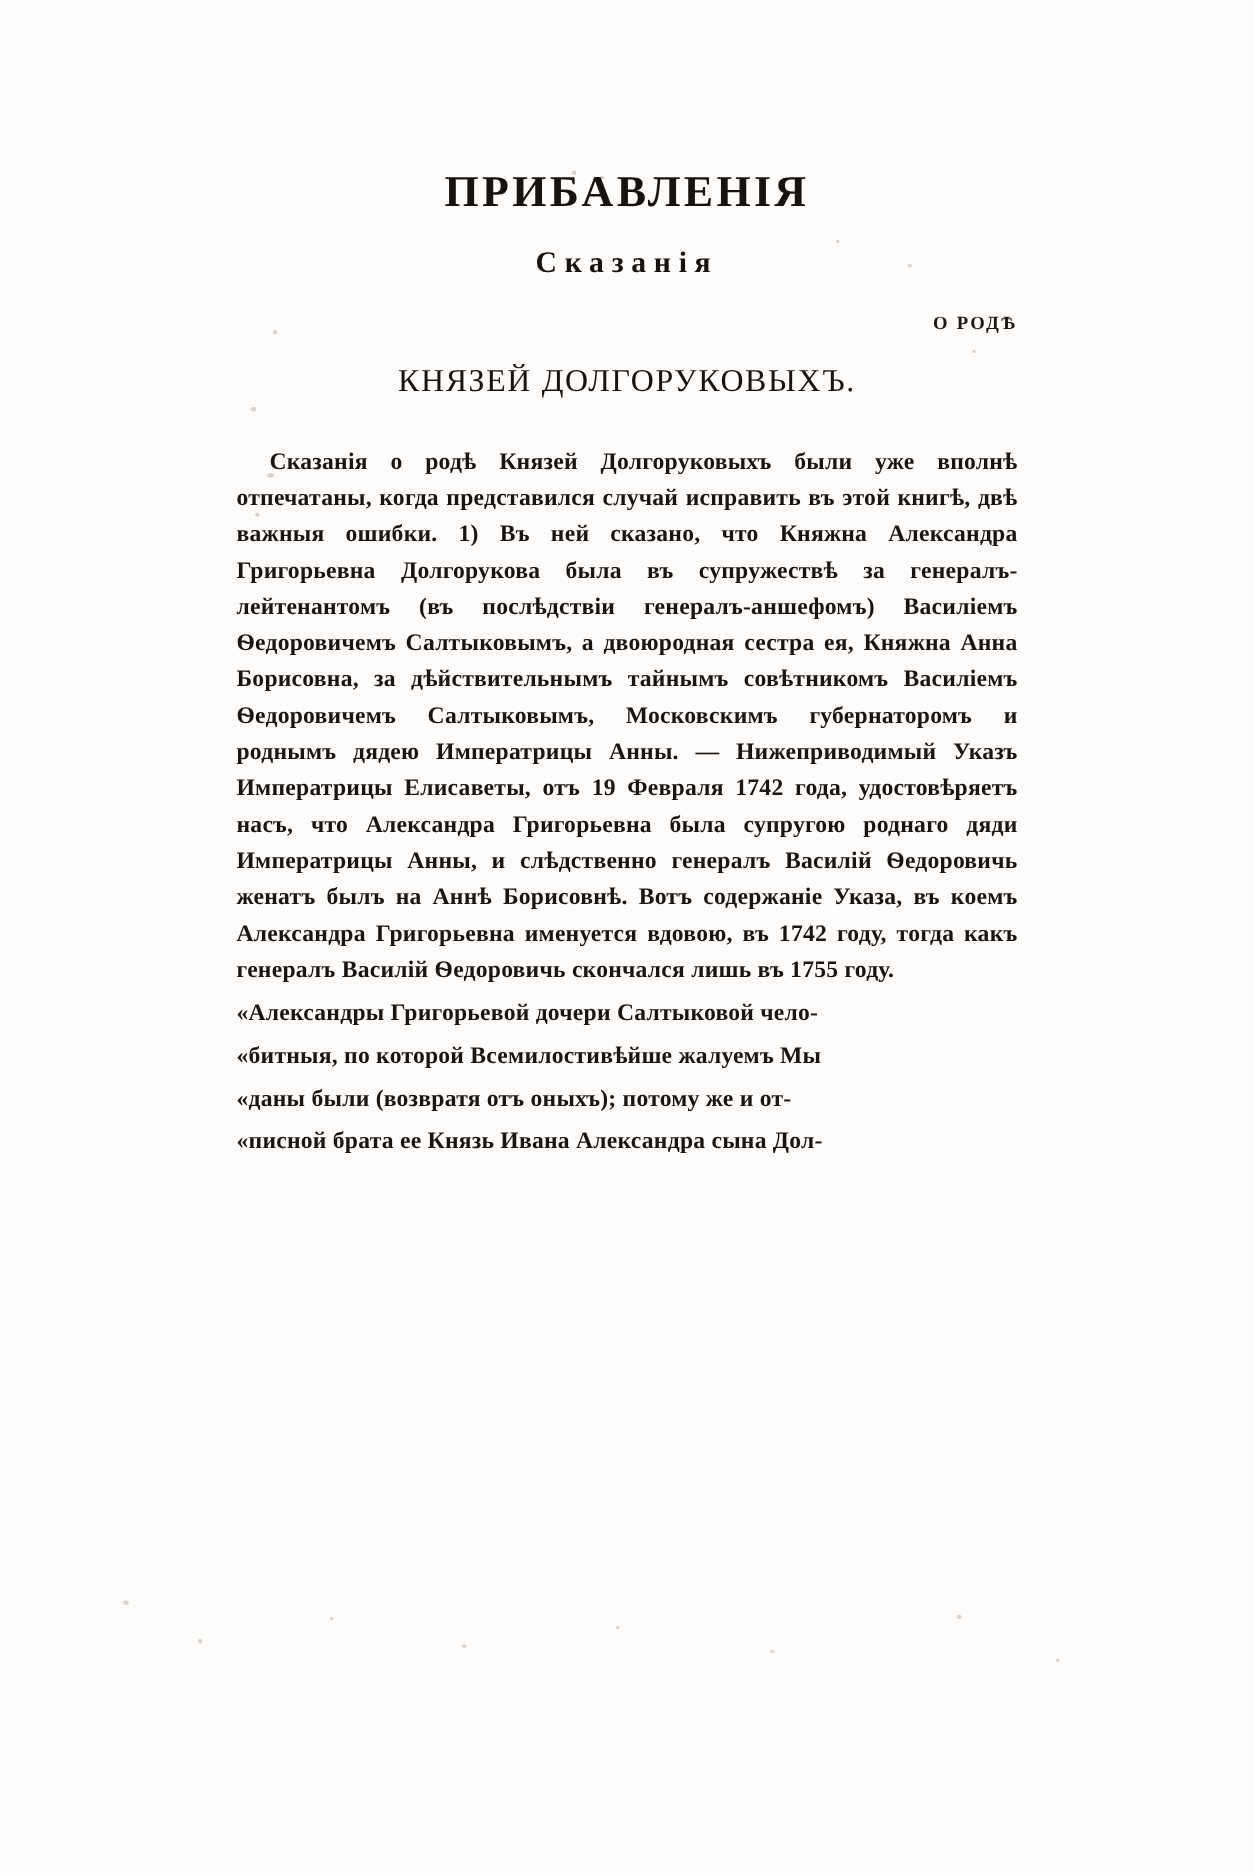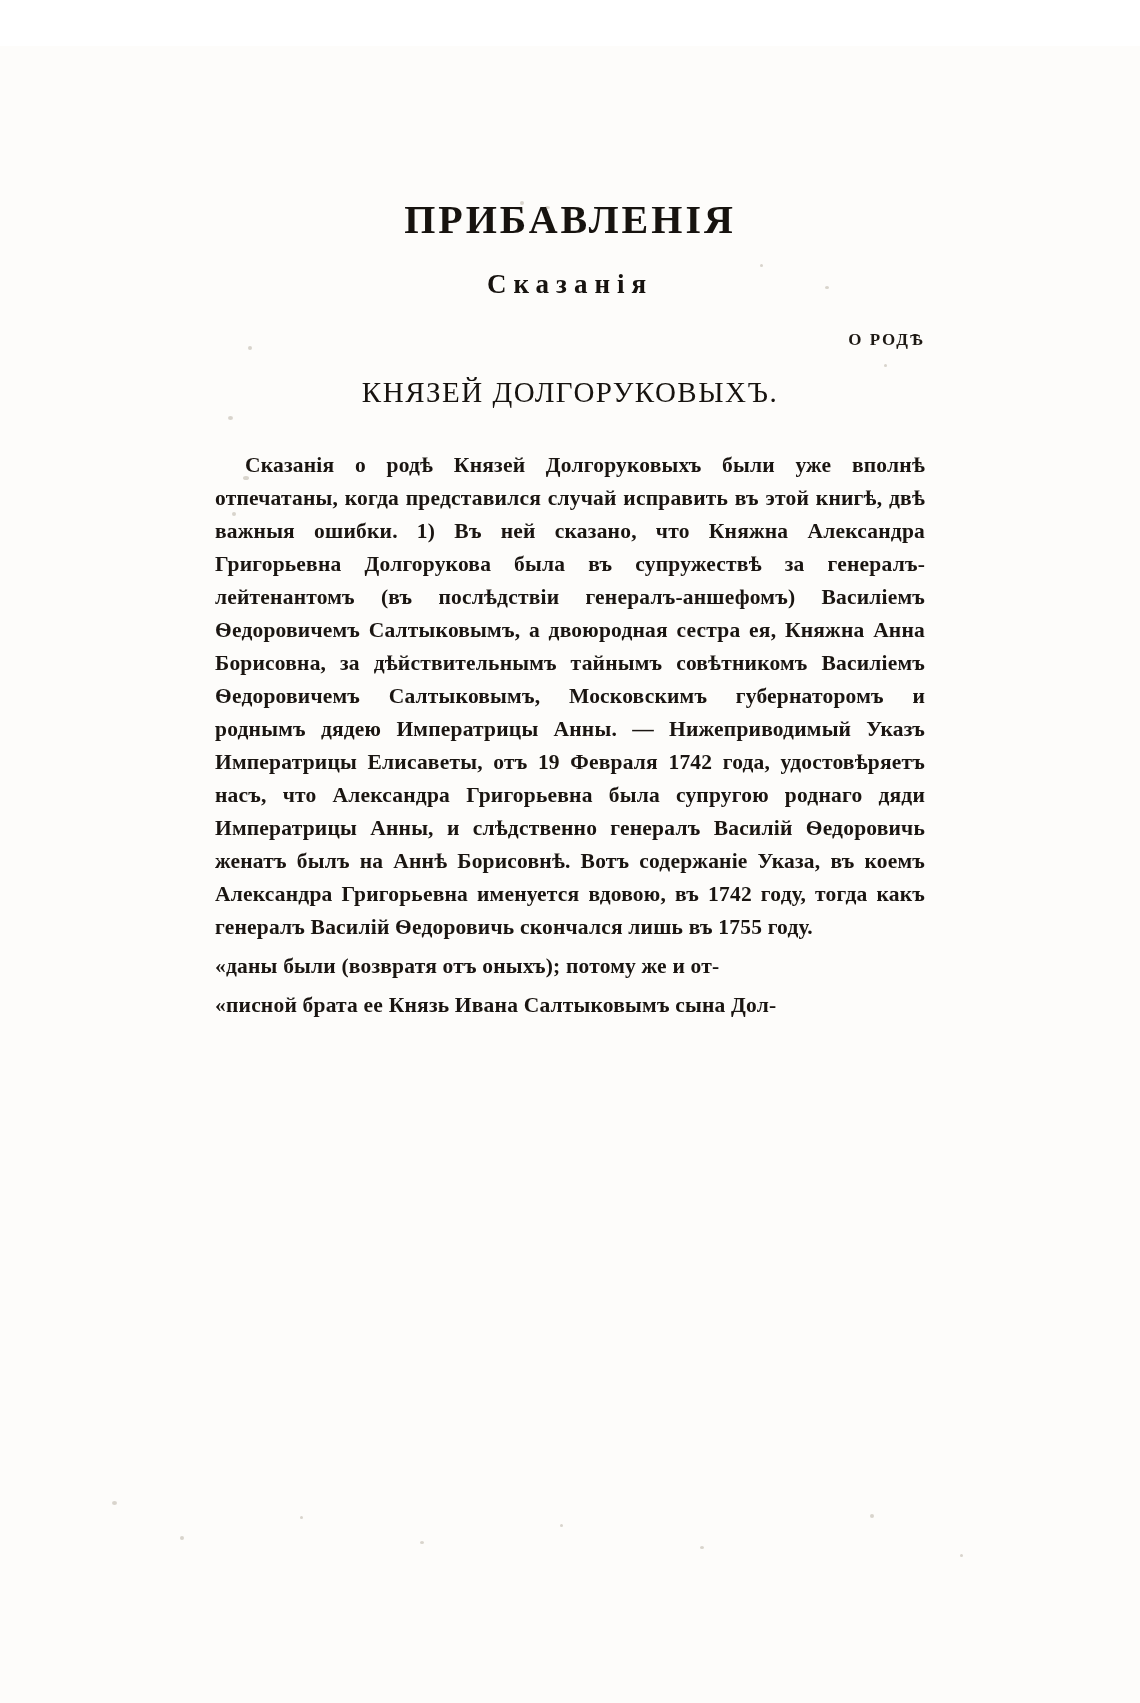--- a/index.html
+++ b/index.html
@@ -12,21 +12,20 @@
     height: 1703px;
     font-family: "Liberation Serif", serif;
     color: #1a1713;
     position: relative;
     overflow: hidden;
   }
   .page {
     position: absolute;
     inset: 0;
     background: #fdfcfa;
-    margin-top: 46px;
   }
   
   .speck {
     position: absolute;
     background: #b9b2a6;
     border-radius: 50%;
     opacity: .55;
   }
   .content {
     position: absolute;
@@ -126,18 +125,20 @@
 
     <div class="title-script">Сказанія</div>
 
     <div class="subtitle-tiny">О РОДѢ</div>
 
     <div class="title-second">КНЯЗЕЙ ДОЛГОРУКОВЫХЪ.</div>
 
     <p class="para indent blurline">Сказанія о родѣ Князей Долгоруковыхъ были уже вполнѣ отпечатаны, когда представился случай исправить въ этой книгѣ, двѣ важныя ошибки. 1) Въ ней сказано, что Княжна Александра Григорьевна Долгорукова была въ супружествѣ за генералъ-лейтенантомъ (въ послѣдствіи генералъ-аншефомъ) Василіемъ Ѳедоровичемъ Салтыковымъ, а двоюродная сестра ея, Княжна Анна Борисовна, за дѣйствительнымъ тайнымъ совѣтникомъ Василіемъ Ѳедоровичемъ Салтыковымъ, Московскимъ губернаторомъ и роднымъ дядею Императрицы Анны. — Нижеприводимый Указъ Императрицы Елисаветы, отъ 19 Февраля 1742 года, удостовѣряетъ насъ, что Александра Григорьевна была супругою роднаго дяди Императрицы Анны, и слѣдственно генералъ Василій Ѳедоровичь женатъ былъ на Аннѣ Борисовнѣ. Вотъ содержаніе Указа, въ коемъ Александра Григорьевна именуется вдовою, въ 1742 году, тогда какъ генералъ Василій Ѳедоровичь скончался лишь въ 1755 году.</p>
 
     <div class="quote-block">
+      <p class="para">«Александры Григорьевой дочери Салтыковой чело-</p>
+      <p class="para">«битныя, по которой Всемилостивѣйше жалуемъ Мы</p>
       <p class="para">«даны были (возвратя отъ оныхъ); потому же и от-</p>
-      <p class="para">«писной брата ее Князь Ивана Салтыковымъ сына Дол-</p>
+      <p class="para">«писной брата ее Князь Ивана Александра сына Дол-</p>
     </div>
 
   </div>
 </div>
 
 </body></html>

